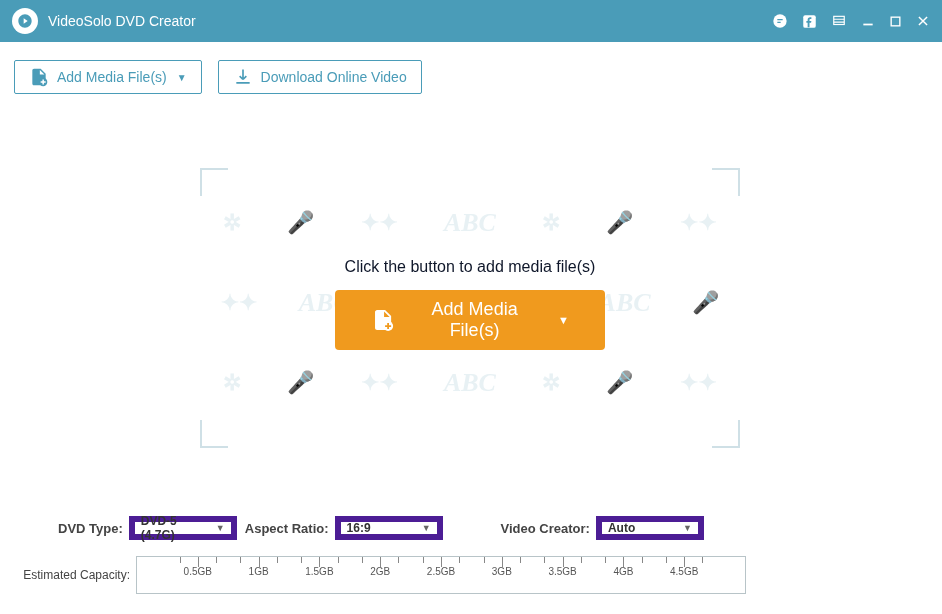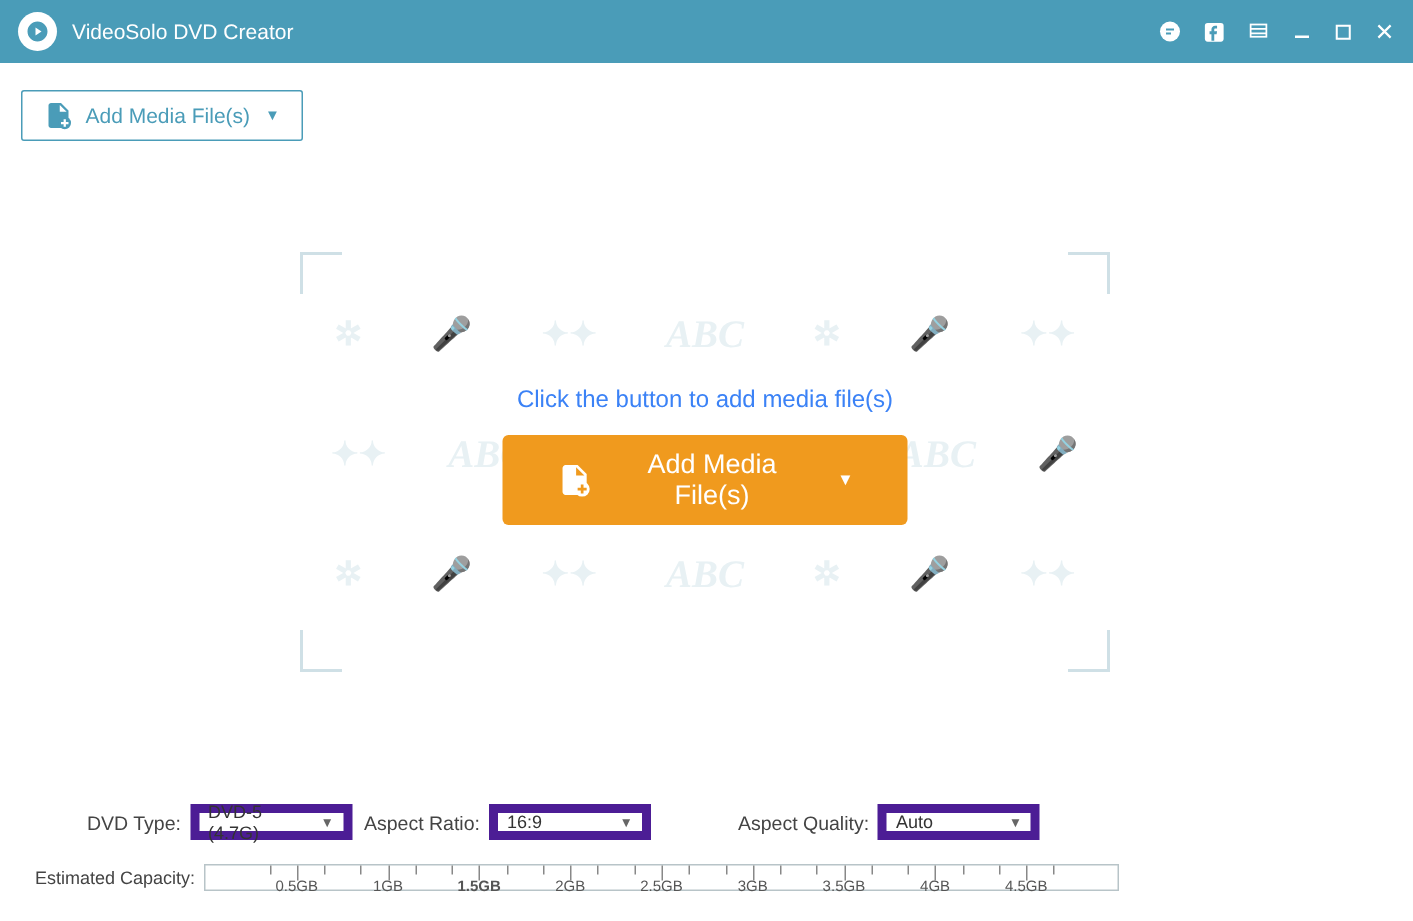--- a/index.html
+++ b/index.html
@@ -92,21 +92,21 @@
 }
 .watermark-row.r1 { top: 40px; }
 .watermark-row.r2 { top: 120px; }
 .watermark-row.r3 { top: 200px; }
 .wm-abc { font-style: italic; font-size: 26px; font-family: Georgia, serif; }
 .drop-instruction {
   position: absolute;
   top: 90px;
   left: 0; right: 0;
   text-align: center;
-  color: #3b82f6;
+  color: #0f172a;
   font-size: 16px;
 }
 .add-media-big {
   position: absolute;
   top: 122px;
   left: 50%;
   transform: translateX(-50%);
   background: #f09a1e;
   color: #fff;
   border: none;
@@ -126,21 +126,21 @@
   left: 0; right: 0;
   padding: 10px 14px 20px 14px;
 }
 .options-row {
   display: flex;
   align-items: center;
   gap: 8px;
   font-size: 13px;
   color: #444;
 }
-.opt-group { display: flex; align-items: center; gap: 6px; }
+.opt-group { display: flex; align-items: center; gap: 6px; font-weight: bold; }
 .opt-label { text-align: right; }
 .select {
   border: 6px solid #4c1d95;
   height: 24px;
   padding: 0 6px;
   display: flex;
   align-items: center;
   justify-content: space-between;
   background: #fff;
   cursor: pointer;
@@ -154,21 +154,21 @@
 .capacity-row {
   display: flex;
   align-items: center;
   margin-top: 16px;
   font-size: 12px;
   color: #444;
 }
 .capacity-label { width: 122px; text-align: right; padding-right: 6px; }
 .ruler {
   border: 1px solid #b8c4c8;
-  height: 18px;
+  height: 38px;
   flex: 0 0 610px;
   position: relative;
   background: #fff;
 }
 .tick {
   position: absolute;
   top: 0;
   width: 1px;
   height: 6px;
   background: #888;
@@ -246,20 +246,26 @@
 
 <div class="toolbar">
   <button class="tool-btn">
     <svg class="file-icon-svg" viewBox="0 0 24 24" fill="#4a9cb8">
         <path d="M14 2H6c-1 0-2 1-2 2v16c0 1 1 2 2 2h12c1 0 2-1 2-2V8l-6-6zm-1 7V3.5L18.5 9H13z"></path>
         <circle cx="17" cy="18" r="5" fill="#4a9cb8"></circle>
         <path d="M17 15v6M14 18h6" stroke="#fff" stroke-width="1.8"></path>
       </svg>
     <span>Add Media File(s)</span>
     <span class="chevron">▼</span>
+  </button>
+  <button class="tool-btn">
+    <svg class="file-icon-svg" viewBox="0 0 24 24" fill="none" stroke="#4a9cb8" stroke-width="2">
+        <path d="M12 3v12m0 0l-4-4m4 4l4-4M4 19h16"></path>
+      </svg>
+    <span>Download Online Video</span>
   </button>
 </div>
 
 <div class="drop-area">
   <div class="corner tl"></div>
   <div class="corner tr"></div>
   <div class="corner bl"></div>
   <div class="corner br"></div>
 
   <div class="watermark-row r1">
@@ -313,21 +319,21 @@
       </div>
     </div>
     <div class="opt-group" style="">
       <span class="opt-label">Aspect Ratio:</span>
       <div class="select sel-ar">
         <span>16:9</span>
         <span class="chev">▼</span>
       </div>
     </div>
     <div class="opt-group" style="margin-left:50px;">
-      <span class="opt-label">Aspect Quality:</span>
+      <span class="opt-label">Video Creator:</span>
       <div class="select sel-vq">
         <span>Auto</span>
         <span class="chev">▼</span>
       </div>
     </div>
   </div>
 
   <div class="capacity-row">
     <div class="capacity-label">Estimated Capacity:</div>
     <div class="ruler" id="ruler">
@@ -335,21 +341,21 @@
         <div class="tick major" style="left: 10%;"></div>
         <div class="tick" style="left: 13%;"></div>
         <div class="tick-label" style="left: 10%;">0.5GB</div>
         <div class="tick" style="left: 17%;"></div>
         <div class="tick major" style="left: 20%;"></div>
         <div class="tick" style="left: 23%;"></div>
         <div class="tick-label" style="left: 20%;">1GB</div>
         <div class="tick" style="left: 27%;"></div>
         <div class="tick major" style="left: 30%;"></div>
         <div class="tick" style="left: 33%;"></div>
-        <div class="tick-label" style="left: 30%; font-weight: bold;">1.5GB</div>
+        <div class="tick-label" style="left: 30%;">1.5GB</div>
         <div class="tick" style="left: 37%;"></div>
         <div class="tick major" style="left: 40%;"></div>
         <div class="tick" style="left: 43%;"></div>
         <div class="tick-label" style="left: 40%;">2GB</div>
         <div class="tick" style="left: 47%;"></div>
         <div class="tick major" style="left: 50%;"></div>
         <div class="tick" style="left: 53%;"></div>
         <div class="tick-label" style="left: 50%; text-align: center;">2.5GB</div>
         <div class="tick" style="left: 57%;"></div>
         <div class="tick major" style="left: 60%;"></div>

